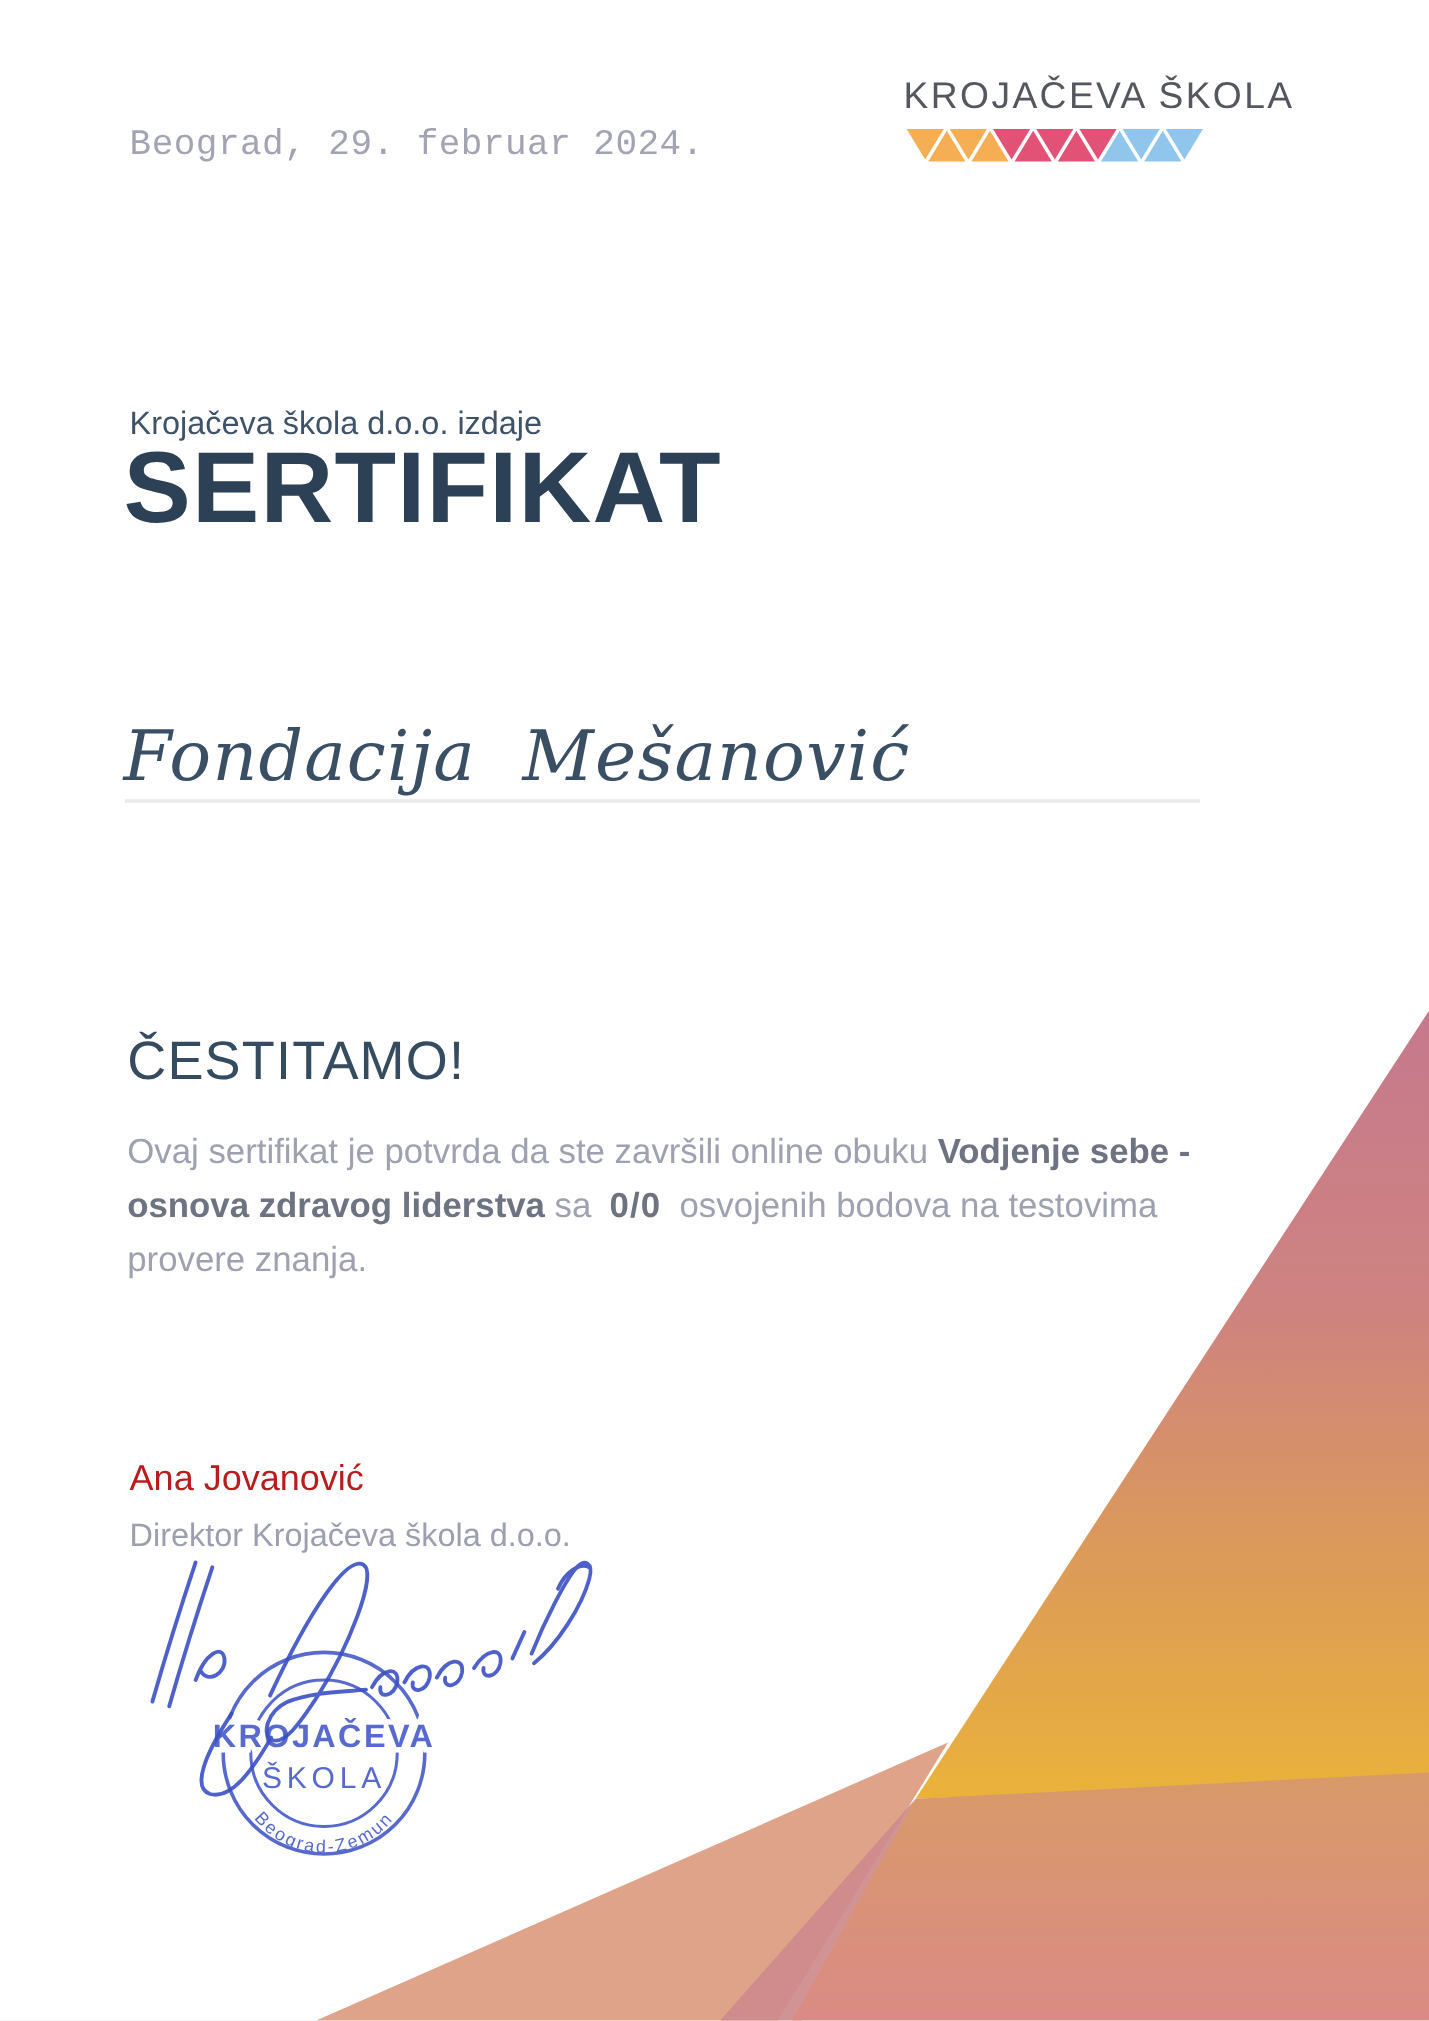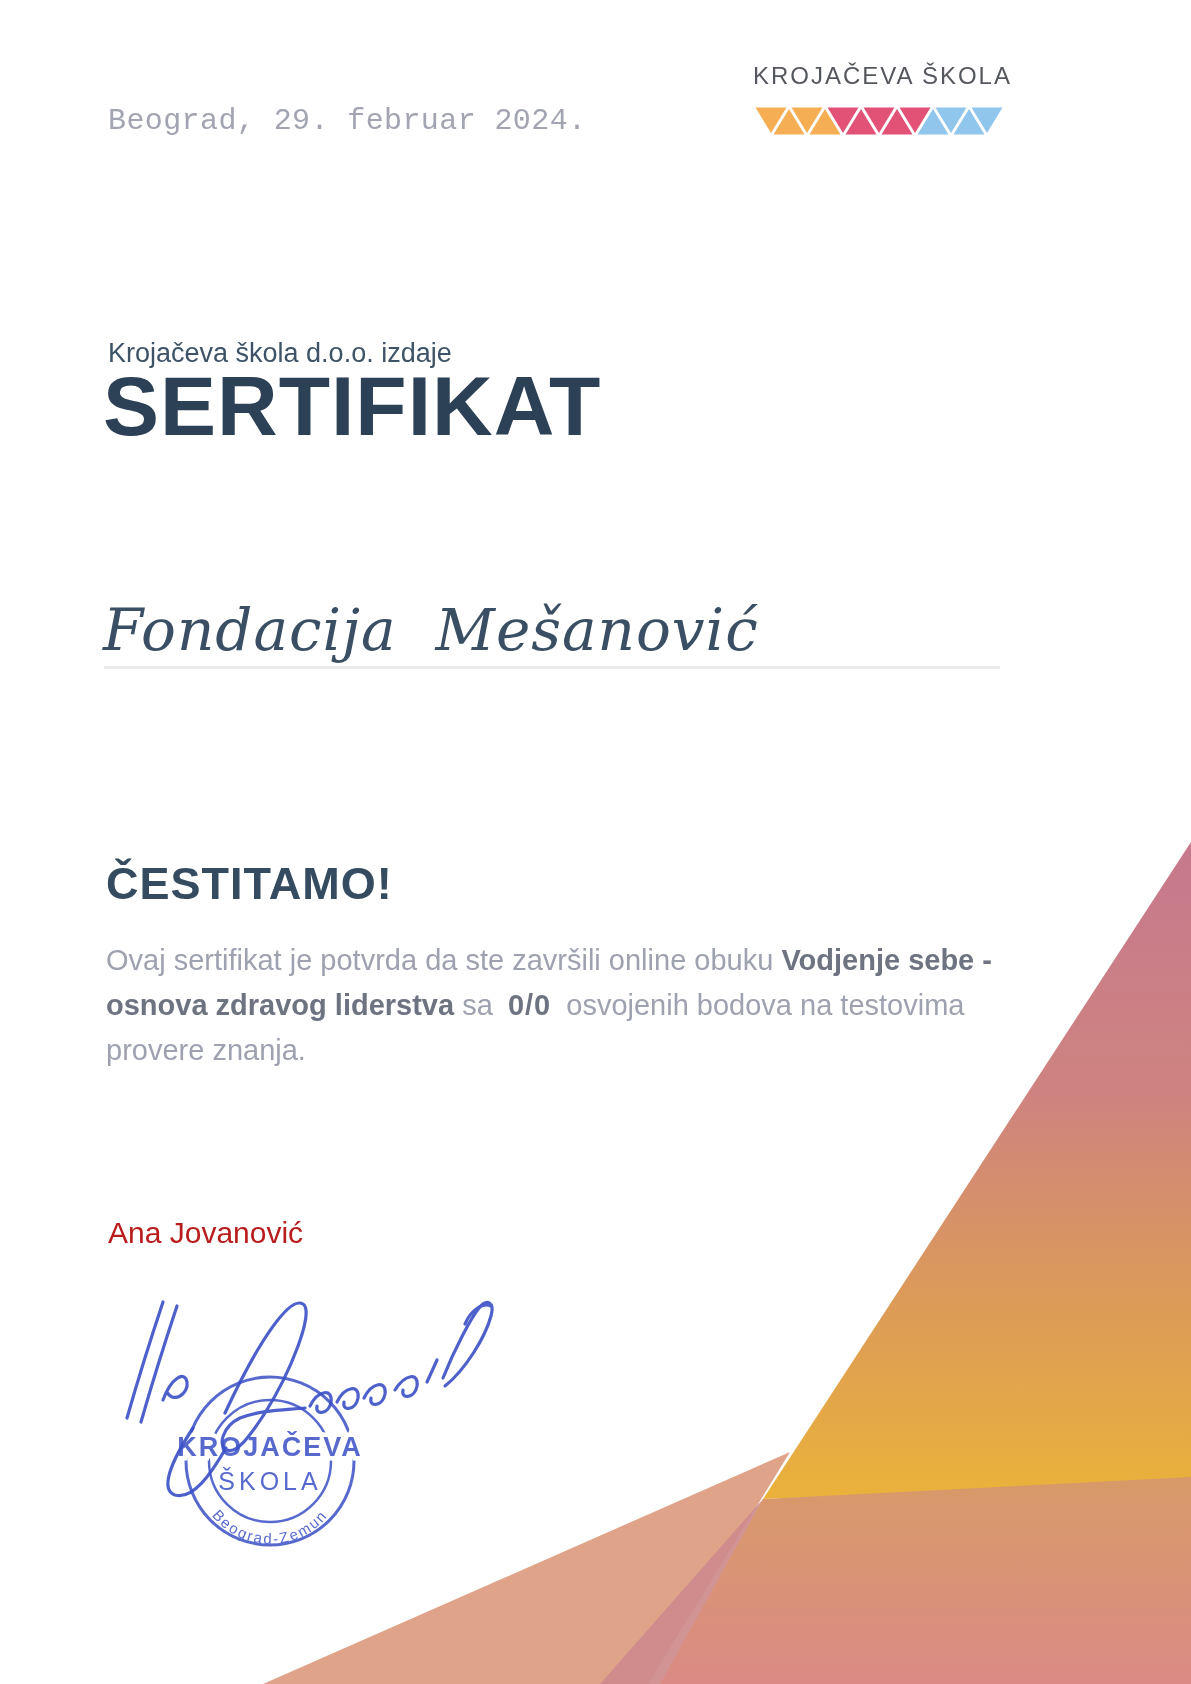--- a/index.html
+++ b/index.html
@@ -6,35 +6,35 @@
   .page{
     position:relative;width:1191px;height:1684px;margin:0 auto;
     background:#ffffff;overflow:hidden;
     font-family:"Liberation Sans",sans-serif;
   }
   .abs{position:absolute;}
   #bg-wedges{position:absolute;left:0;top:0;z-index:0;}
   .content{position:absolute;left:0;top:0;width:100%;height:100%;z-index:1;}
 
   .date-line{left:108px;top:104px;font-size:30px;letter-spacing:.4px;color:#a2a4b2;font-family:Liberation Mono, monospace;}
-  .logo-text{left:753px;top:62px;font-size:24px;letter-spacing:2px;color:#55575e;}
+  .logo-text{left:753px;top:62px;font-size:31px;letter-spacing:2px;color:#55575e;}
   .logo-tris{left:753px;top:106px;}
 
   .issuer-line{left:108px;top:338px;font-size:27px;color:#3e5367;}
   .cert-title{left:103px;top:360px;font-size:84px;font-weight:800;letter-spacing:1px;color:#2c4156;line-height:1.1;}
 
   .recipient-name{
     left:103px;top:596px;font-size:58px;color:#3a4f63;
     font-family:"DejaVu Serif",serif;font-style:italic;font-weight:500;
     white-space:pre;letter-spacing:1px;
   }
   .name-underline{left:104px;top:666px;width:896px;height:3px;background:#eaeaec;}
   .recipient-org{left:108px;top:699px;font-size:27px;font-style:italic;color:#3d5366;}
 
-  .congrats-heading{left:106px;top:858px;font-size:45px;letter-spacing:1px;color:#344b60;font-weight:bold;}
+  .congrats-heading{left:106px;top:858px;font-size:45px;letter-spacing:1px;color:#344b60;}
   .congrats-body{
     left:106px;top:938px;width:886px;font-size:29px;line-height:45px;color:#9ea1af;
   }
   .congrats-body .bold{font-weight:700;color:#6e7382;}
   .congrats-body .score{font-weight:700;color:#6e7382;margin:0 7px;letter-spacing:1px;}
 
   .signatory-name{left:108px;top:1216px;font-size:30px;color:#b91c1c;}
   .signatory-title{left:108px;top:1264px;font-size:27px;color:#9ca0ae;}
   .signature-block{left:75px;top:1278px;}
 </style>
@@ -94,20 +94,21 @@
 
 
     <div class="abs congrats-heading">ČESTITAMO!</div>
 
     <div class="abs congrats-body">
       <span>Ovaj sertifikat je potvrda da ste završili online obuku </span><span class="bold">Vodjenje sebe - osnova zdravog liderstva</span><span> sa </span><span class="score">0/0</span><span> osvojenih bodova na testovima provere znanja.</span>
     </div>
 
     <div class="abs signatory-name">Ana Jovanović</div>
 
+    <div class="abs signatory-title">Direktor Krojačeva škola d.o.o.</div>
 
     <svg class="abs signature-block" width="440" height="345" viewBox="0 0 440 345" id="sigSvg">
       <g id="stampGroup" fill="none" stroke-linecap="round" opacity="0.85" stroke="#3b50c6">
         <circle cx="195" cy="183" r="84" stroke-width="3"></circle>
         <circle cx="195" cy="183" r="61" stroke-width="2.5"></circle>
         <text x="195" y="178" text-anchor="middle" font-family="Liberation Sans, sans-serif" font-size="27" font-weight="700" letter-spacing="2" stroke="#ffffff" stroke-width="9" style="paint-order:stroke" fill="#3b50c6">KROJAČEVA</text>
         <text x="195" y="212" text-anchor="middle" font-family="Liberation Sans, sans-serif" font-size="25" font-weight="400" letter-spacing="4" fill="#3b50c6" stroke="none">ŠKOLA</text>
         <defs>
           <path id="arcBottom" d="M 123,209 A 74,74 0 0 0 267,209" fill="none"></path>
         </defs>

